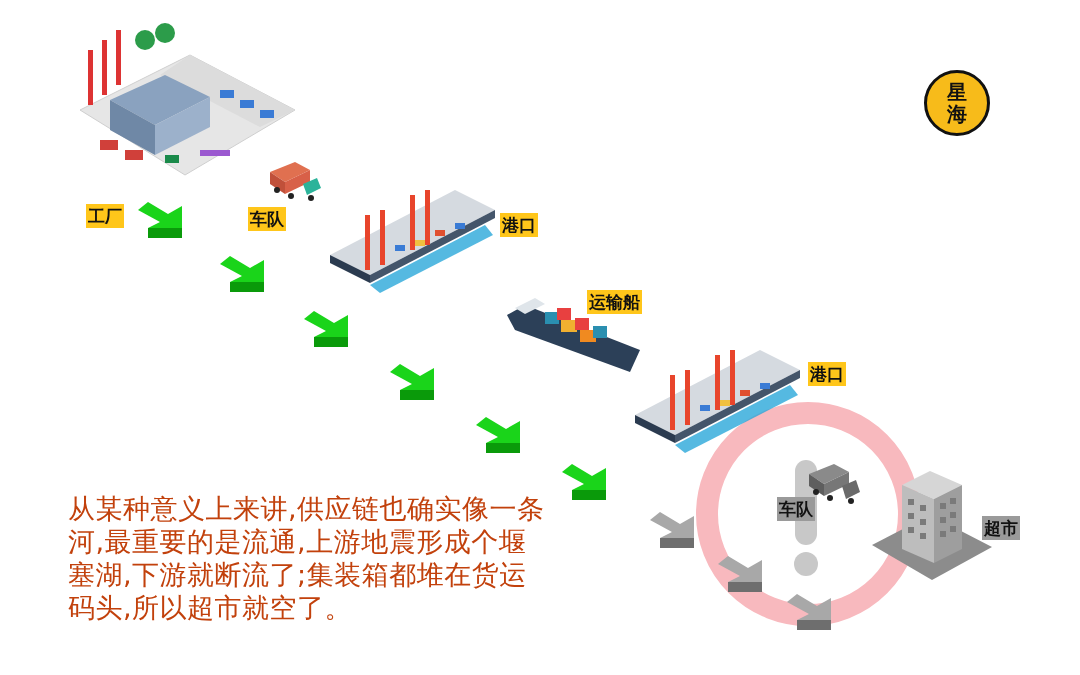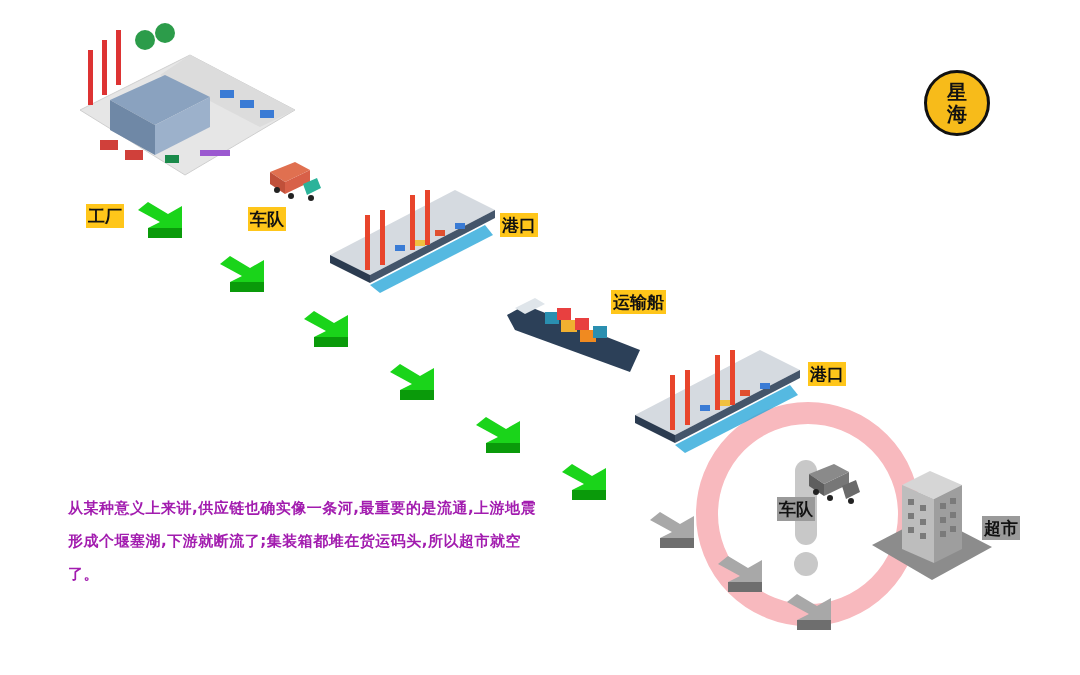--- a/index.html
+++ b/index.html
@@ -15,21 +15,21 @@
     color: #111;
     font-weight: bold;
     font-size: 17px;
     line-height: 24px;
     padding: 0 2px;
     white-space: nowrap;
   }
   .label.gray { background: #9a9a9a; color: #111; }
   .caption {
     position: absolute; left: 68px; top: 492px; width: 480px;
-    color: #a21caf; font-weight: bold; font-size: 15px; line-height: 33px;
+    color: #c2410c; font-weight: normal; font-size: 27px; line-height: 33px;
     letter-spacing: 0.5px;
   }
   .logo {
     position: absolute; left: 924px; top: 70px; width: 66px; height: 66px;
     border-radius: 50%; background: #f7bb1a; border: 3px solid #111;
     box-sizing: border-box;
     display: flex; flex-direction: column; align-items: center; justify-content: center;
   }
   .logo span { font-weight: bold; font-size: 20px; line-height: 22px; color: #111; }
   .ring {
@@ -96,21 +96,21 @@
 <svg class="abs" style="left:505px;top:290px" width="140" height="85">
   <polygon points="2,25 20,15 135,60 125,82 10,40" fill="#2c4058"></polygon>
   <polygon points="10,18 30,8 40,14 20,24" fill="#dfe5ea"></polygon>
   <rect x="40" y="22" width="14" height="12" fill="#2a8fb0"></rect>
   <rect x="52" y="18" width="14" height="12" fill="#e84040"></rect>
   <rect x="56" y="30" width="16" height="12" fill="#f0b030"></rect>
   <rect x="70" y="28" width="14" height="12" fill="#e84040"></rect>
   <rect x="75" y="40" width="16" height="12" fill="#f08a20"></rect>
   <rect x="88" y="36" width="14" height="12" fill="#2a8fb0"></rect>
 </svg>
-<div class="label" style="left:611px;top:290px">运输船</div>
+<div class="label" style="left:587px;top:290px">运输船</div>
 
 <div class="ring"></div>
 
 <div class="abs" style="left:795px;top:460px;width:22px;height:85px;background:#c8c8c8;border-radius:11px"></div>
 <div class="abs" style="left:794px;top:552px;width:24px;height:24px;background:#c8c8c8;border-radius:50%"></div>
 
 <svg class="abs" style="left:630px;top:345px" width="175" height="110">
   <polygon points="5,70 130,5 170,25 45,90" fill="#d5dae0"></polygon>
   <polygon points="5,70 45,90 45,98 5,78" fill="#2b3b50"></polygon>
   <polygon points="45,90 170,25 170,33 45,98" fill="#44556a"></polygon>

